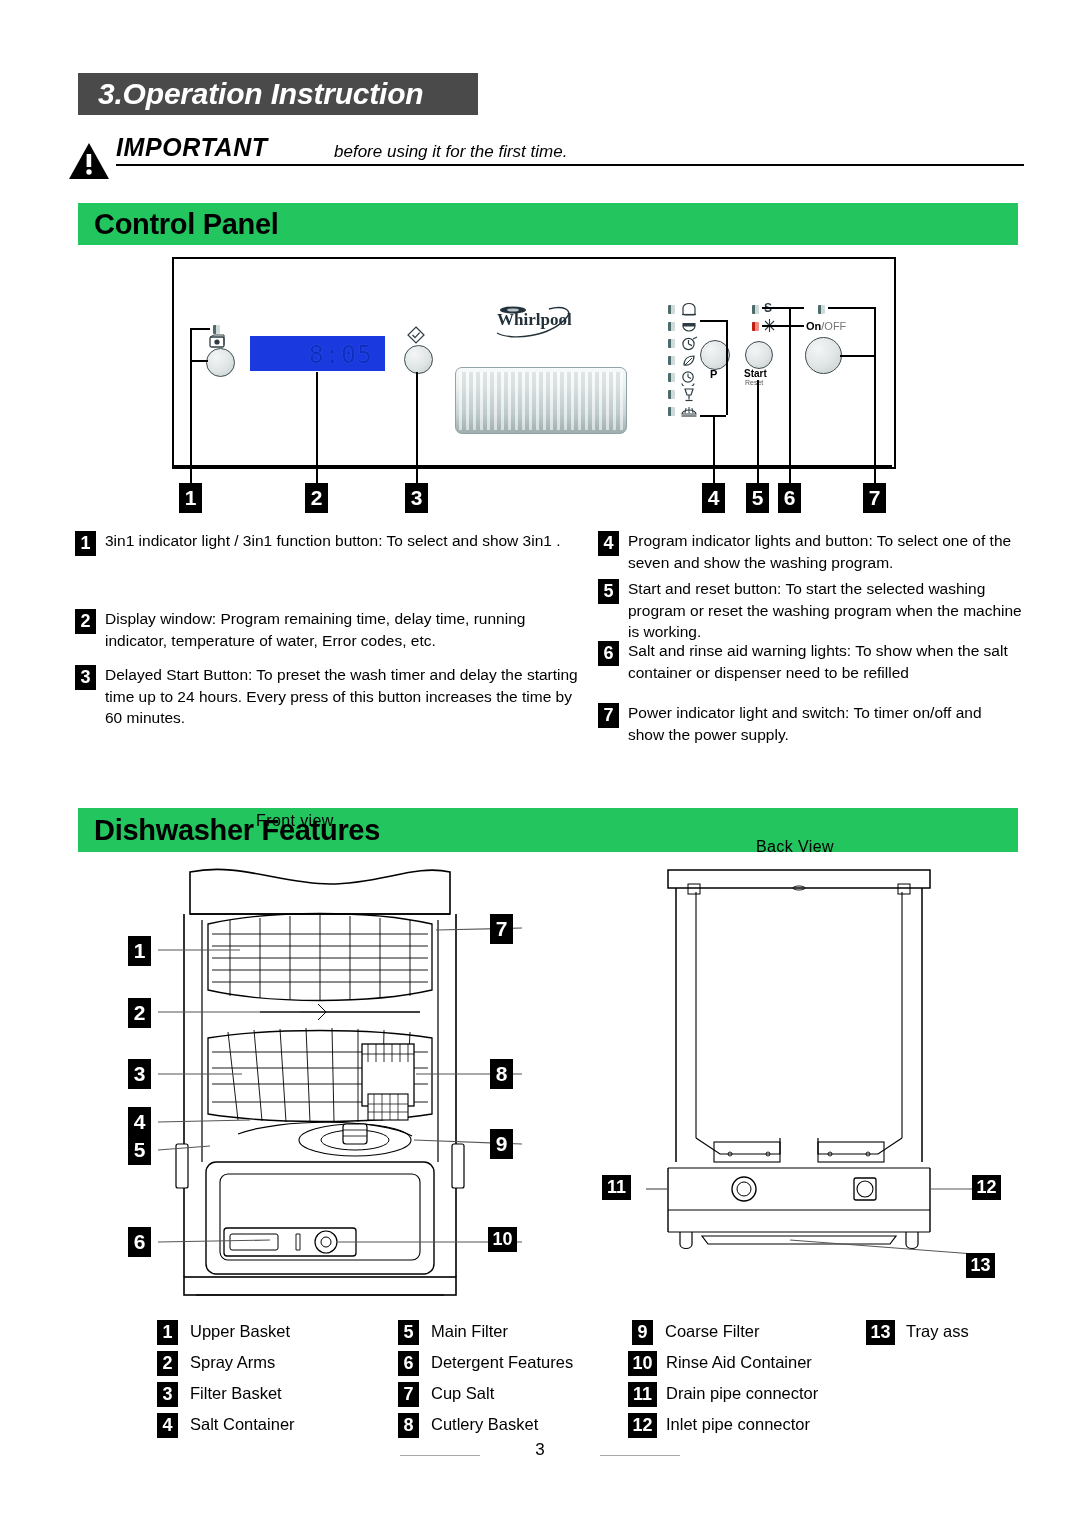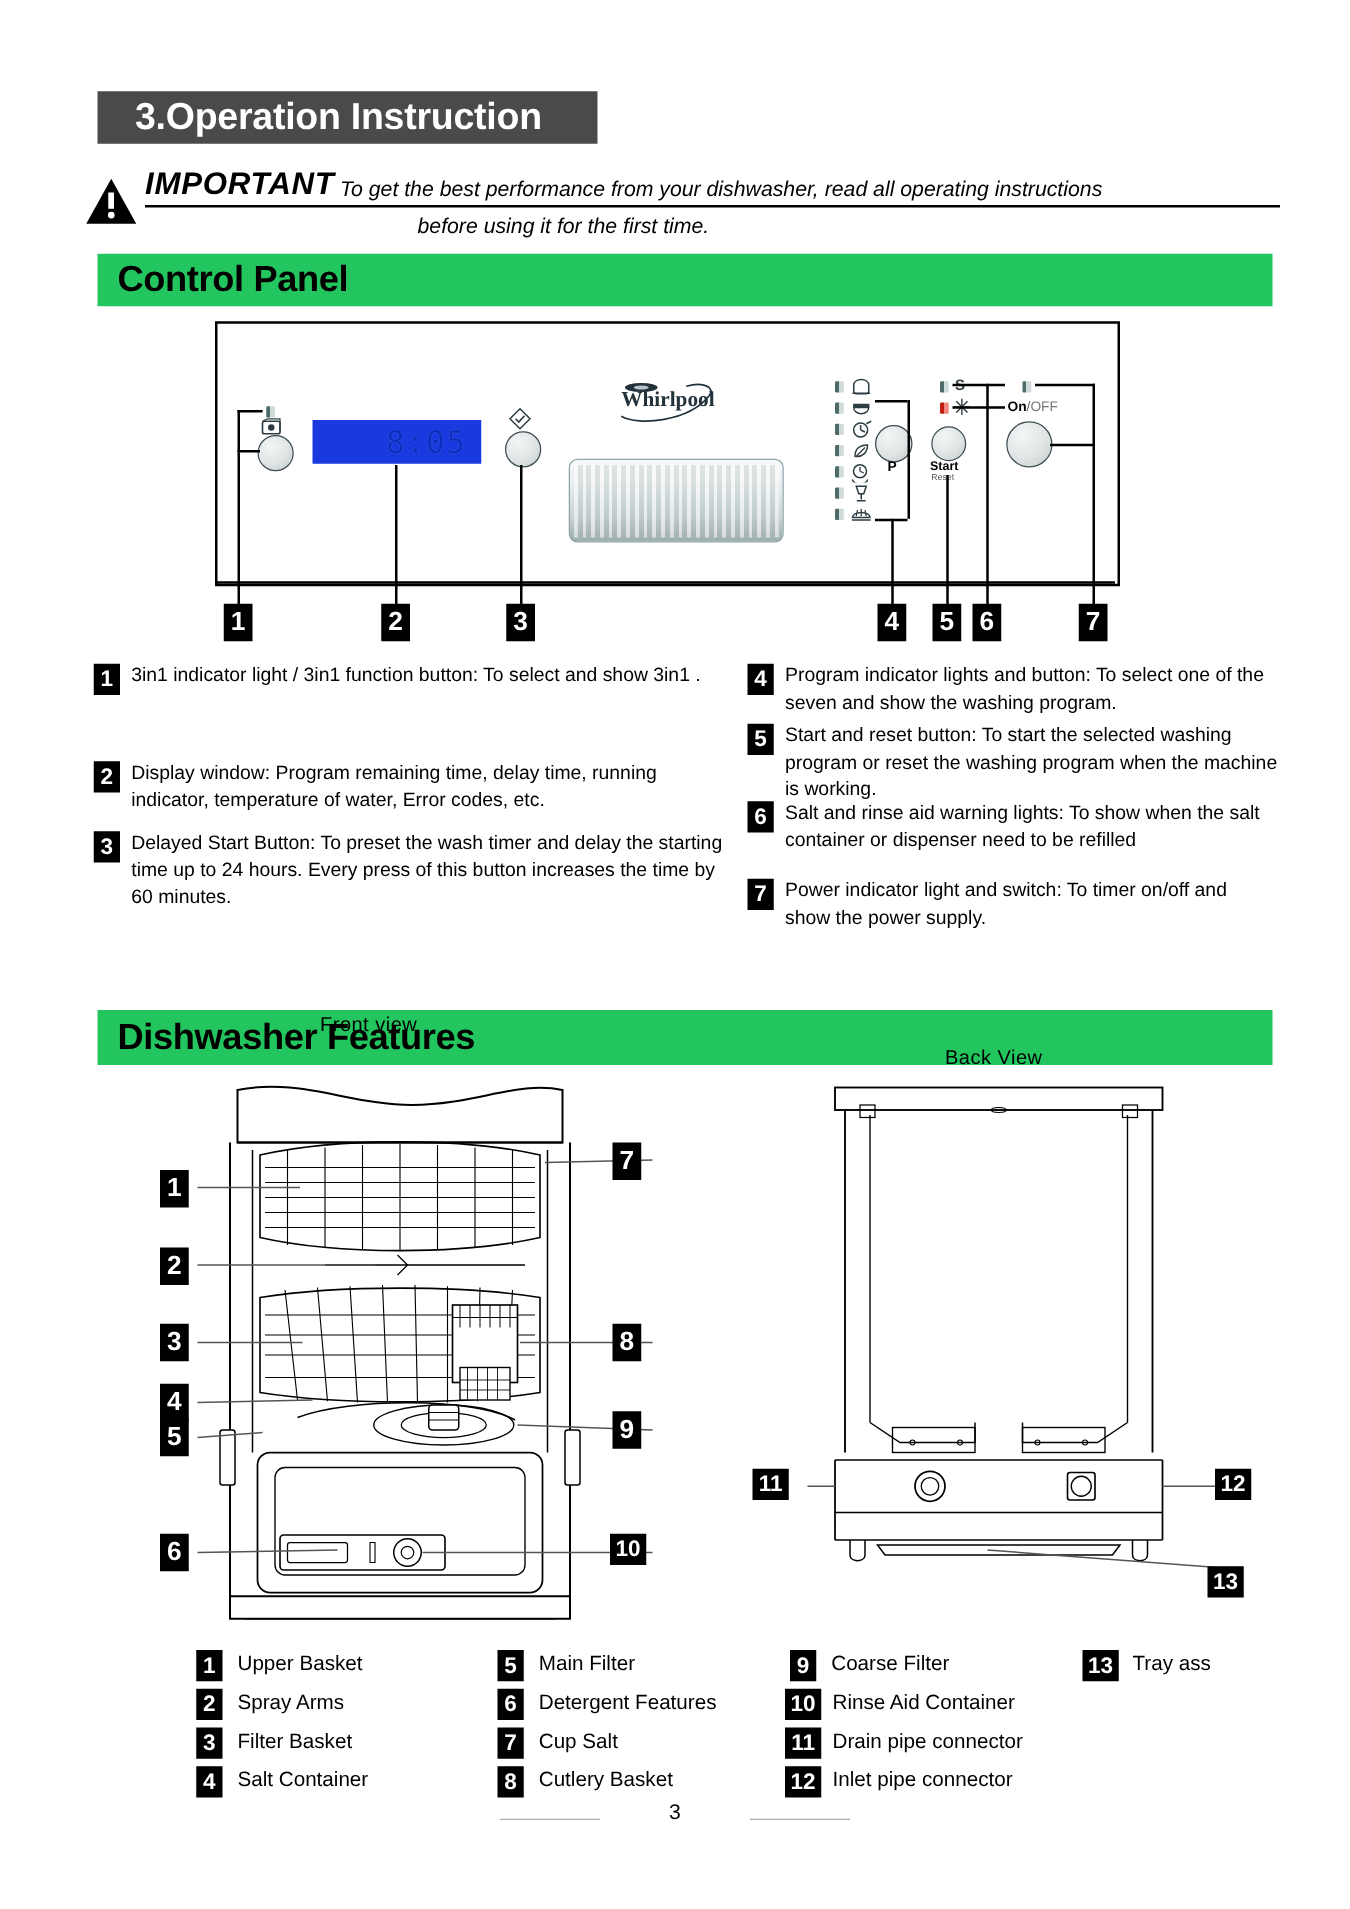--- a/index.html
+++ b/index.html
@@ -4,22 +4,22 @@
 <style>
   html,body{margin:0;padding:0;background:#fff;}
   body{width:1080px;height:1527px;position:relative;
        font-family:"Liberation Sans", sans-serif;color:#000;overflow:hidden;}
 
   .page{position:absolute;left:0;top:0;width:1080px;height:1527px;}
 
   
   .chapter-bar{position:absolute;left:78px;top:73px;width:400px;height:42px;
                background:#4a4a4a;display:flex;align-items:center;}
-  .chapter-bar span{color:#fff;font-size:30px;font-weight:bold;
-                    padding-left:30px;letter-spacing:-.2px;}
+  .chapter-bar span{color:#fff;font-size:30px;font-weight:bold;font-style:italic;
+                    padding-left:20px;letter-spacing:-.2px;}
 
   
   .important-wrap{position:absolute;left:64px;top:133px;width:960px;height:60px;}
   .warn-tri{position:absolute;left:4px;top:9px;width:42px;height:38px;}
   .imp-label{position:absolute;left:52px;top:0px;font-size:25px;font-weight:bold;
              font-style:italic;letter-spacing:.6px;text-align:right;}
   .imp-rule{position:absolute;left:52px;top:31px;width:908px;height:2px;background:#000;}
   .imp-text{position:absolute;left:208px;top:4px;width:816px;font-size:17px;
             font-style:italic;line-height:29px;}
   .imp-text .l2{display:block;margin-left:62px;}
@@ -100,21 +100,20 @@
 
   <div class="important-wrap">
     <svg class="warn-tri" viewBox="0 0 42 38">
       <polygon points="21,1 41,37 1,37" fill="#000"></polygon>
       <rect x="18.6" y="12" width="4.6" height="13" fill="#fff"></rect>
       <circle cx="21" cy="30" r="2.7" fill="#fff"></circle>
     </svg>
     <div class="imp-label">IMPORTANT</div>
     <div class="imp-rule"></div>
     <div class="imp-text">
-      <span>To get the best performance from your dishwasher, read all operating instructions</span>
       <span class="l2">before using it for the first time.</span>
     </div>
   </div>
 
   <div class="grey-bar" id="bar-control">
     <span>Control Panel</span>
   </div>
 
   <div class="panel-box"></div>
 

